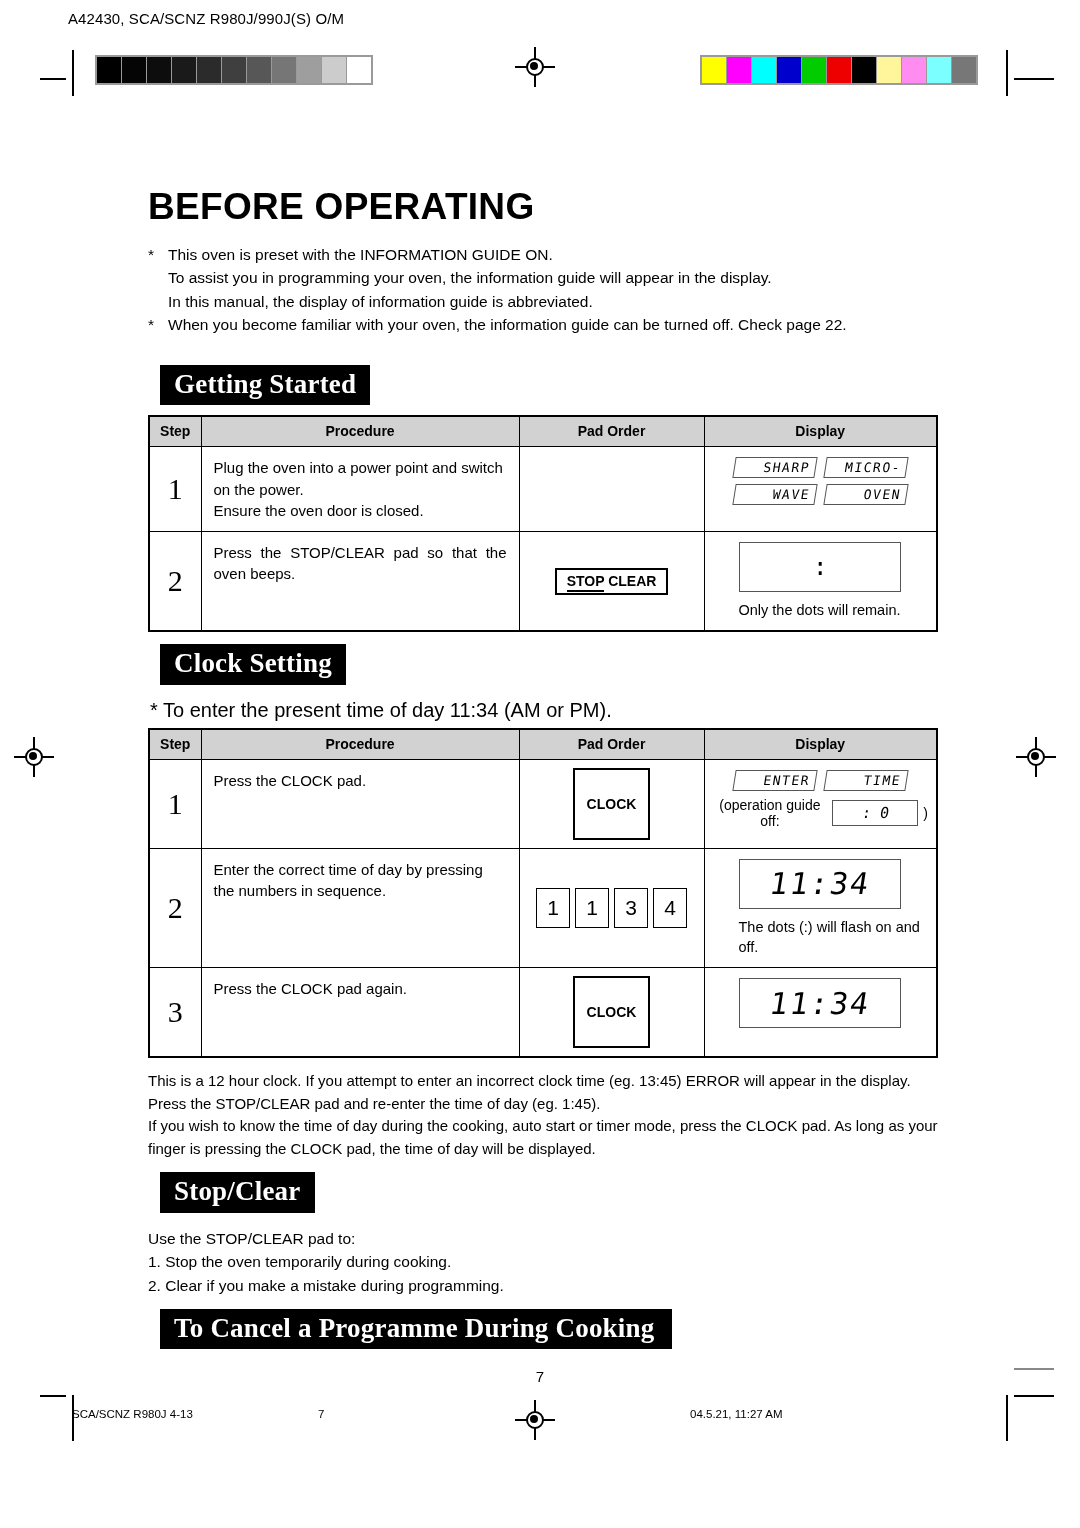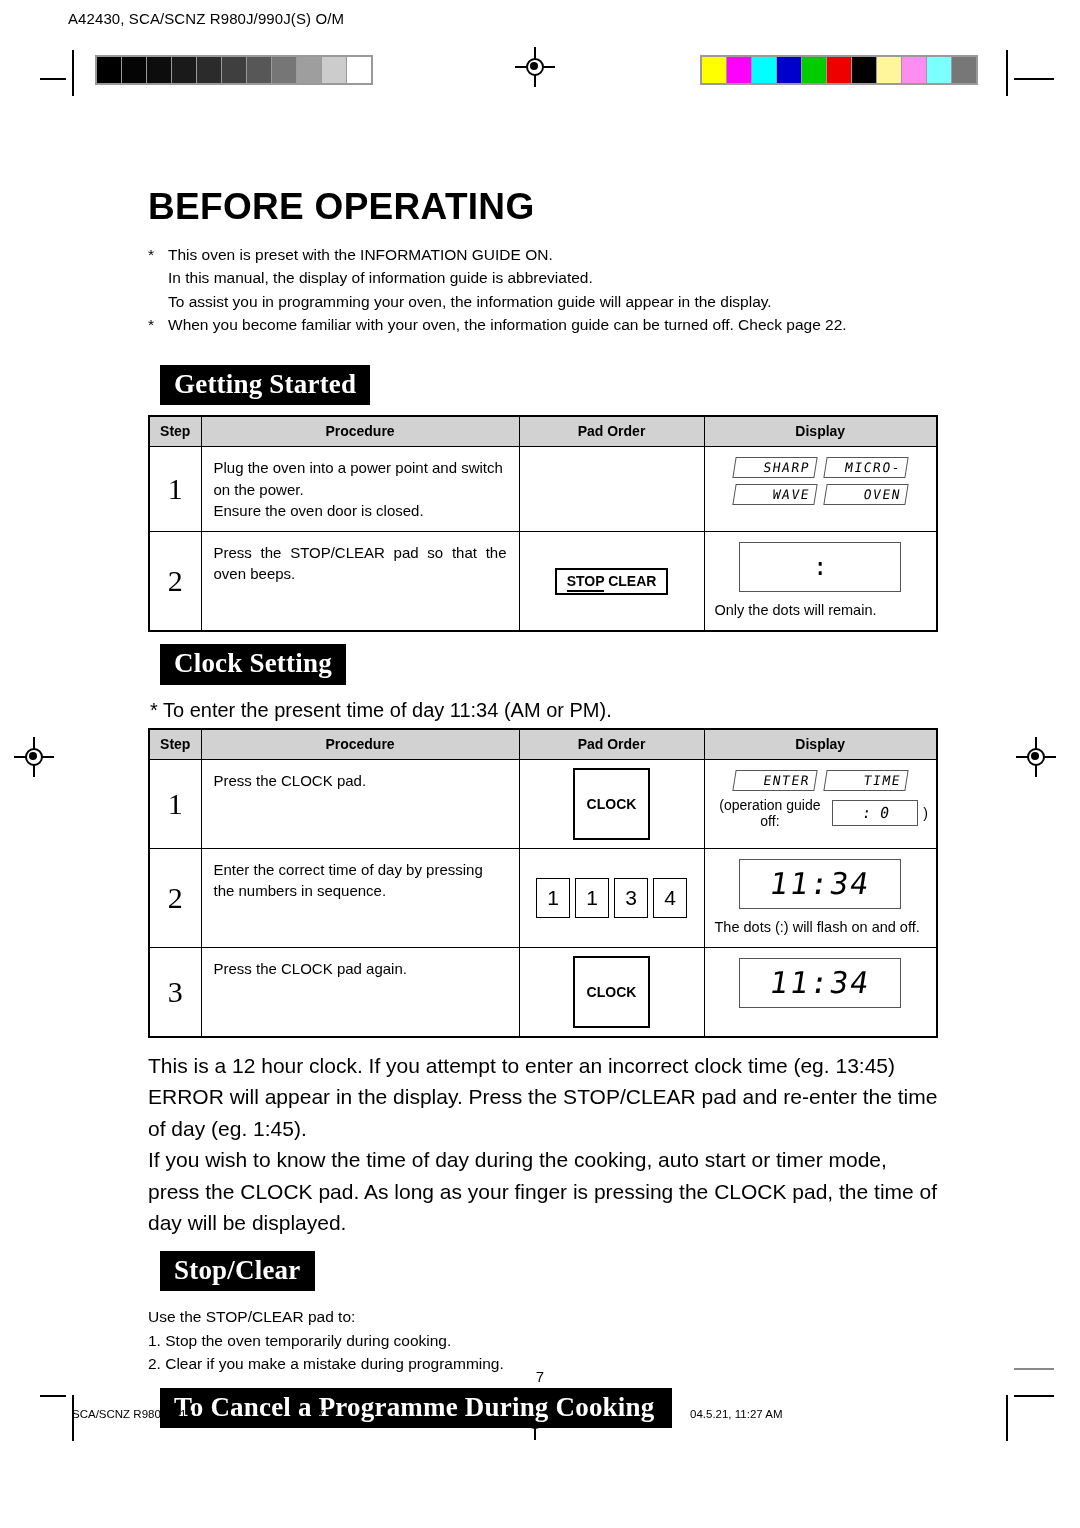--- a/index.html
+++ b/index.html
@@ -125,36 +125,36 @@
     font-family:"DejaVu Sans Mono", monospace;
     font-size:30px;letter-spacing:2px;
   }
   .lcd-big span{transform:skewX(-9deg);display:inline-block;}
   .lcd-dots{
     border:1px solid #555;background:#fff;
     width:160px;height:48px;margin:0 auto;
     display:flex;align-items:center;justify-content:center;
     font-family:"DejaVu Sans Mono", monospace;font-size:24px;
   }
-  .cap{font-size:14.5px;line-height:1.4;margin-top:8px;text-align:left;padding-left:2px;}
+  .cap{font-size:14.5px;line-height:1.4;margin-top:8px;text-align:left;padding-left:2px;margin-left:24px;}
 
   .guideoff-line{
     display:flex;align-items:center;
     font-size:14px;gap:2px;margin-top:2px;
   }
   .lcd-small-inline{
     border:1px solid #555;background:#fff;
     min-width:84px;height:24px;display:inline-flex;
     align-items:center;justify-content:center;
     font-family:"DejaVu Sans Mono", monospace;font-size:15px;
     margin:0 3px;
   }
   .lcd-small-inline span{transform:skewX(-9deg);display:inline-block;}
 
-  .para{font-size:21px;line-height:1.5;margin:12px 0 0 0;}
+  .para{font-size:15px;line-height:1.5;margin:12px 0 0 0;}
   .para p{margin:0;}
 
   .list-plain{font-size:15.5px;line-height:1.52;margin:4px 0 0 0;}
   .list-plain div{margin:0;}
 
   .page-num{
     position:absolute;left:0;top:1368px;width:1080px;text-align:center;
     font-size:15px;
   }
 
@@ -235,22 +235,22 @@
 <div class="page">
   <div class="content">
 
     <h1 class="main-title">BEFORE OPERATING</h1>
 
     <div class="bullets">
       <div class="bullet-row">
         <span class="bullet-star">*</span>
         <span class="bullet-text">This oven is preset with the INFORMATION GUIDE ON.</span>
       </div>
+      <div class="bullet-cont">To assist you in programming your oven, the information guide will appear in the display.</div>
       <div class="bullet-cont">In this manual, the display of information guide is abbreviated.</div>
-      <div class="bullet-cont">To assist you in programming your oven, the information guide will appear in the display.</div>
       <div class="bullet-row">
         <span class="bullet-star">*</span>
         <span class="bullet-text">When you become familiar with your oven, the information guide can be turned off. Check page 22.</span>
       </div>
     </div>
 
     
     <div class="band">Getting Started</div>
 
     <table class="steps">

